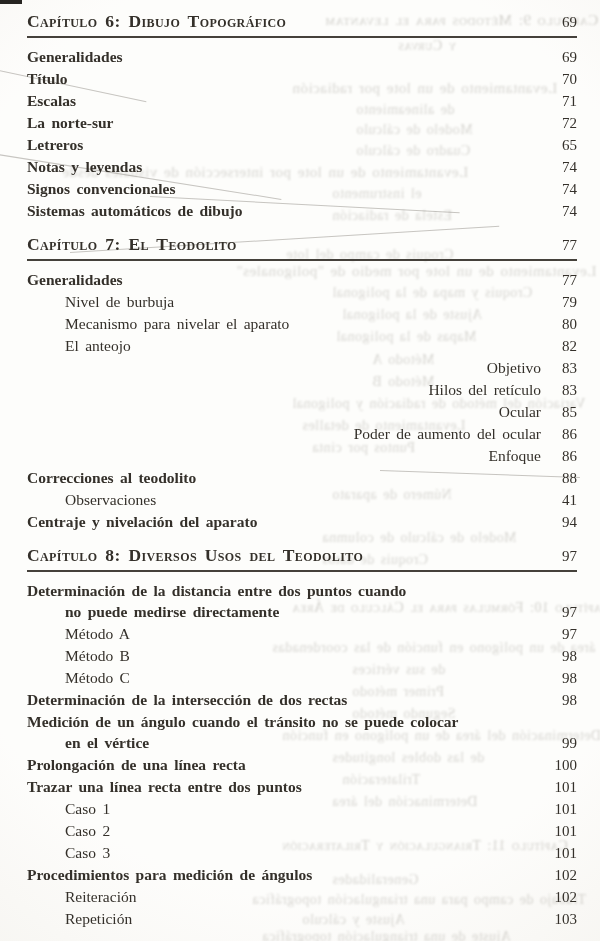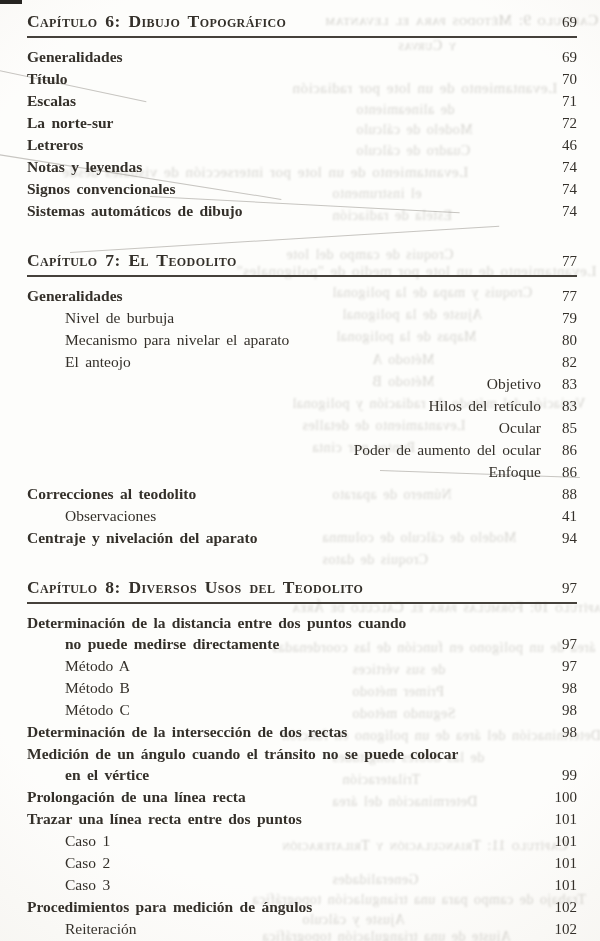--- a/index.html
+++ b/index.html
@@ -39,21 +39,21 @@
     background:rgba(125,120,112,0.42);
     transform-origin:left center;
   }
   .corner-mark{
     position:absolute;top:0;left:0;
     width:22px;height:4px;
     background:#262421;
   }
   
   .toc{position:relative;padding:11px 23px 0 27px;}
-  .section{margin-top:28px;}
+  .section{margin-top:12px;}
   .section:first-child{margin-top:0;}
   .heading-row{
     display:flex;justify-content:space-between;align-items:baseline;
     border-bottom:2px solid var(--rule);
     padding-bottom:4px;
   }
   .h-title{
     font-variant:small-caps;
     font-weight:bold;
     font-size:17.5px;
@@ -141,21 +141,21 @@
           <div class="row lvl0 b">
             <span class="lbl">Escalas</span>
             <span class="pg">71</span>
           </div>
           <div class="row lvl0 b">
             <span class="lbl">La norte-sur</span>
             <span class="pg">72</span>
           </div>
           <div class="row lvl0 b">
             <span class="lbl">Letreros</span>
-            <span class="pg">46</span>
+            <span class="pg">65</span>
           </div>
           <div class="row lvl0 b">
             <span class="lbl">Notas y leyendas</span>
             <span class="pg">74</span>
           </div>
           <div class="row lvl0 b">
             <span class="lbl">Signos convencionales</span>
             <span class="pg">74</span>
           </div>
           <div class="row lvl0 b">

